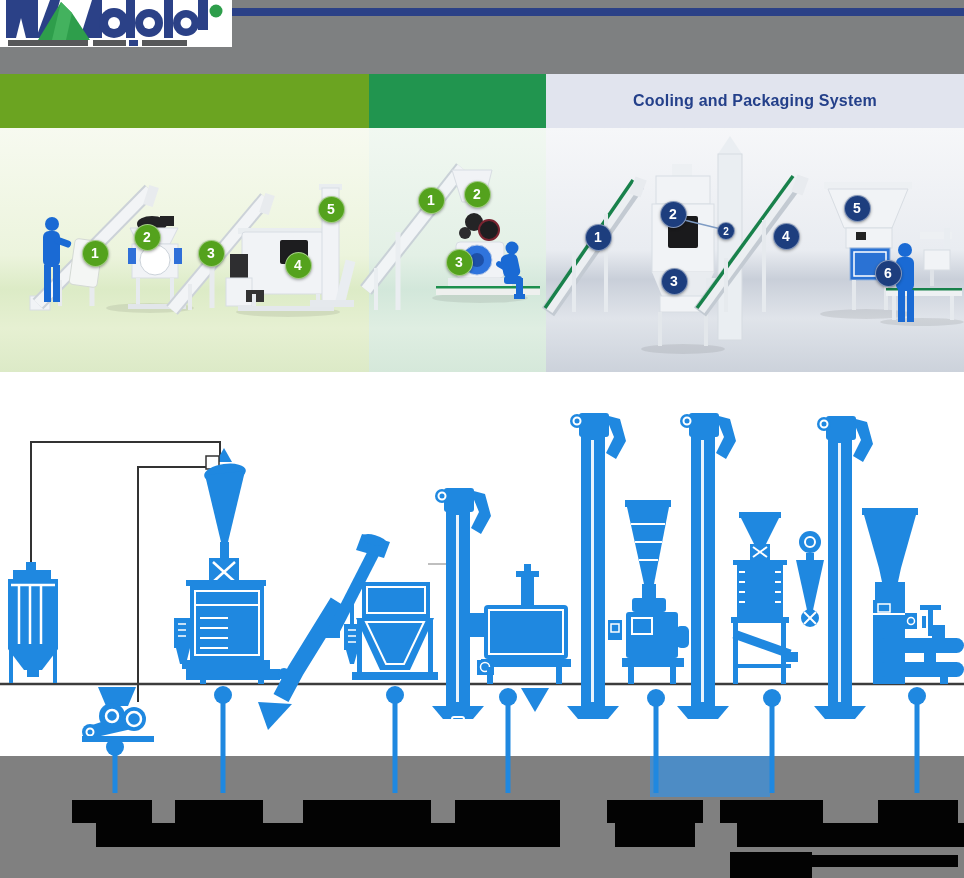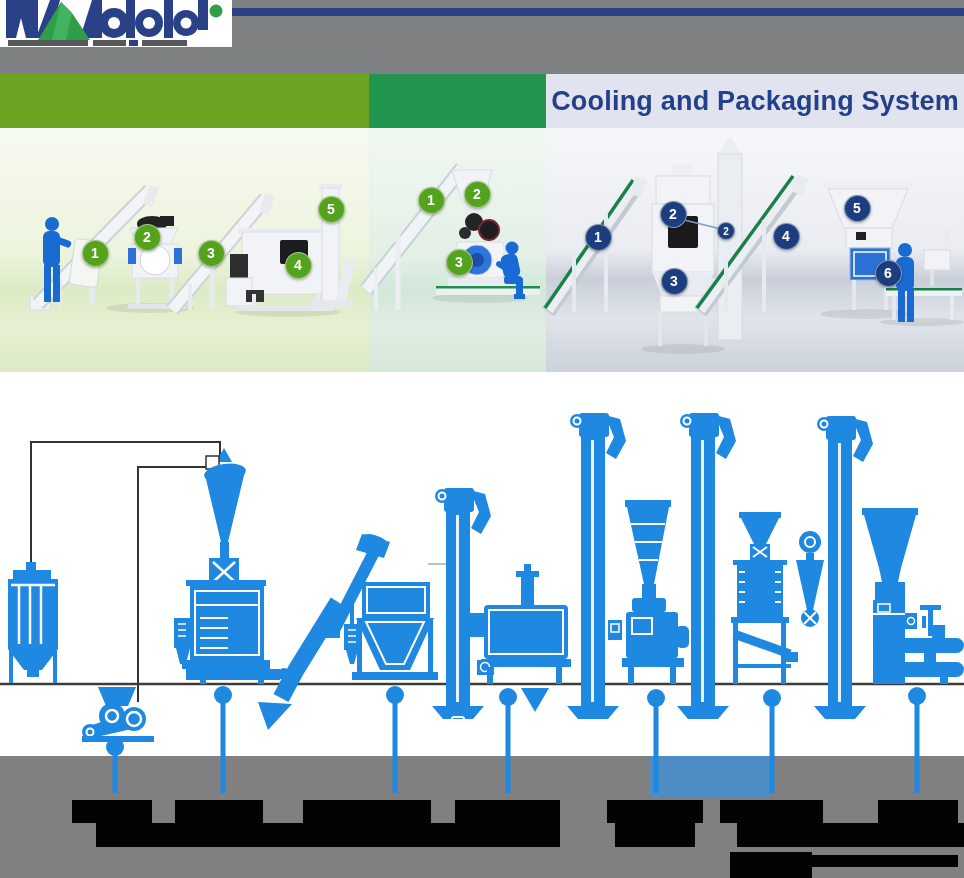--- a/index.html
+++ b/index.html
@@ -8,21 +8,21 @@
   
   .header{position:absolute;left:0;top:0;width:964px;height:74px;background:#7e8081;}
   .logo-box{position:absolute;left:0;top:0;width:232px;height:47px;background:#ffffff;}
   .navy-stripe{position:absolute;left:232px;top:8px;width:732px;height:8px;background:#2b4187;}
   
   .banner{position:absolute;left:0;top:74px;width:964px;height:54px;}
   .banner .sec{position:absolute;top:0;height:54px;display:flex;align-items:center;justify-content:center;}
   .sec1{left:0;width:369px;}
   .sec2{left:369px;width:177px;}
   .sec3{left:546px;width:418px;}
-  .banner .sec span{font-size:27px;font-weight:600;letter-spacing:.2px;}
+  .banner .sec span{font-size:16px;font-weight:600;letter-spacing:.2px;}
   
   .photo{position:absolute;left:0;top:128px;width:964px;height:244px;}
   .ph{position:absolute;top:0;height:244px;}
   .ph1{left:0;width:369px;background:linear-gradient(180deg,#f7faf0 0%,#ecf4dd 52%,#dcebc6 66%,#e6f0d2 82%,#dceac7 100%);}
   .ph2{left:369px;width:177px;background:linear-gradient(180deg,#f1f8f1 0%,#e3f0e6 52%,#d2e7da 66%,#dfeee2 82%,#d5e8da 100%);}
   .ph3{left:546px;width:418px;background:linear-gradient(180deg,#f6f7f9 0%,#e9ecf1 50%,#c9cfd9 62%,#e0e4ea 78%,#ccd2db 100%);}
   .photo svg{position:absolute;left:0;top:0;}
   .marker{position:absolute;border-radius:50%;display:flex;align-items:center;justify-content:center;
           color:#fff;font-weight:bold;box-shadow:0 1px 3px rgba(0,0,0,.35);border:1px solid rgba(255,255,255,.45);
           box-sizing:border-box;}

